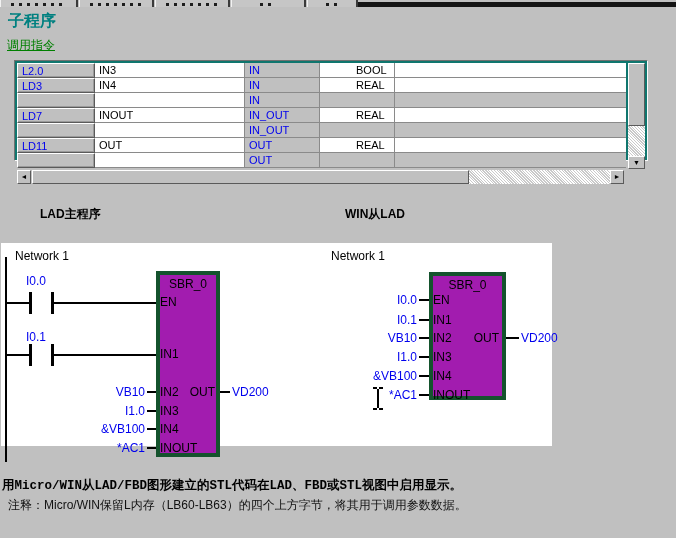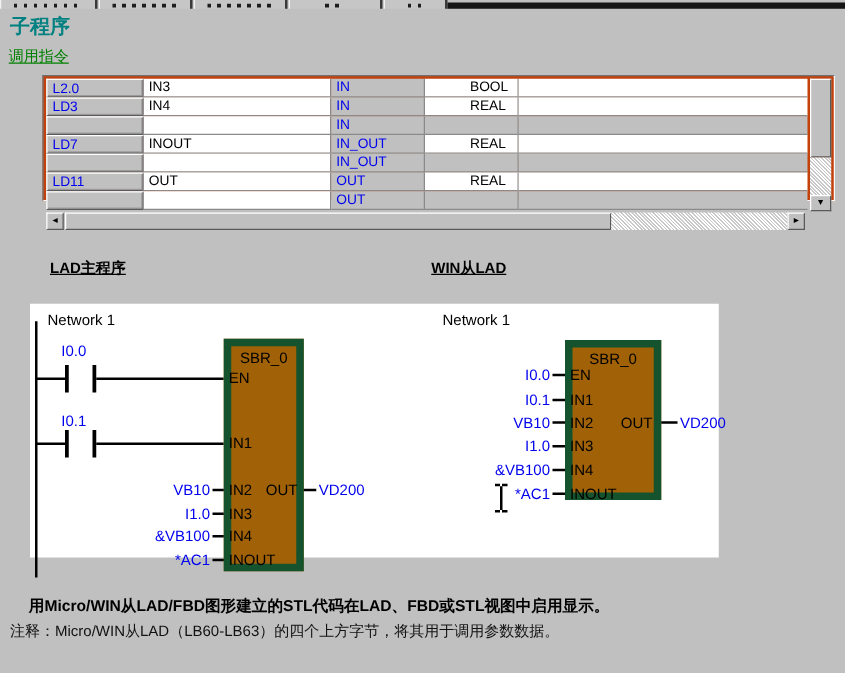--- a/index.html
+++ b/index.html
@@ -12,22 +12,22 @@
   .tbtn{position:absolute;top:0;height:7px;background:#c6c6c6;border-left:1px solid #f2f2f2;
         border-right:2px solid #3a3a3a;box-sizing:border-box;}
   .tbtn .frag{position:absolute;left:10px;right:10px;bottom:1px;height:3px;
         background:repeating-linear-gradient(90deg,#1d1d1d 0 3px,transparent 3px 8px);}
   .blackband{left:358px;top:2px;width:318px;height:5px;background:#151515;}
 
   .pgtitle{left:8px;top:11px;font-size:16px;font-weight:bold;color:#008080;}
   .pglink{left:7px;top:37px;font-size:12px;color:#008000;text-decoration:underline;cursor:pointer;}
 
   
-  .tbl{left:14px;top:60px;width:634px;height:101px;background:#c2410c;box-sizing:border-box;
-       border:1px solid #707070;border-right-color:#fafafa;border-bottom-color:#fafafa;margin-left:20px;}
+  .tbl{left:14px;top:60px;width:634px;height:101px;background:#0f766e;box-sizing:border-box;
+       border:1px solid #707070;border-right-color:#fafafa;border-bottom-color:#fafafa;}
   .rows{position:absolute;left:2px;top:2px;width:609px;}
   .vrow{display:flex;height:15px;}
   .cell{box-sizing:border-box;height:15px;font-size:11px;line-height:13px;white-space:nowrap;
         overflow:hidden;border-right:1px solid #8a8a8a;border-bottom:1px solid #8a8a8a;
         padding:1px 0 0 4px;background:#fff;color:#000;}
   .c-addr{width:78px;background:#c0c0c0;color:#0000ee;border:1px solid;
         border-color:#ffffff #5a5a5a #5a5a5a #ffffff;box-shadow:inset -1px -1px 0 #9a9a9a;}
   .c-name{width:150px;}
   .c-vtype{width:75px;background:#c0c0c0;color:#0000ee;}
   .c-dtype{width:75px;padding-left:36px;}
@@ -42,43 +42,43 @@
   .vsb{position:absolute;left:613px;top:2px;width:17px;height:106px;}
   .vsb .thumb{position:absolute;left:0;top:0;width:17px;height:63px;}
   .vsb .track{position:absolute;left:0;top:63px;width:17px;height:30px;}
   .vsb .dbtn{position:absolute;left:0;top:93px;width:17px;height:13px;}
   .hsb{position:absolute;left:2px;top:109px;width:609px;height:14px;}
   .hsb .lbtn{position:absolute;left:0;top:0;width:14px;height:14px;}
   .hsb .thumb{position:absolute;left:15px;top:0;width:437px;height:14px;}
   .hsb .track{position:absolute;left:452px;top:0;width:141px;height:14px;}
   .hsb .rbtn{position:absolute;left:593px;top:0;width:14px;height:14px;}
 
-  .seclabel{font-size:12px;font-weight:bold;color:#000;top:206px;text-decoration:underline;}
-
-  
-  .panel{left:24px;top:243px;width:551px;height:203px;background:#ffffff;}
+  .seclabel{font-size:12px;font-weight:bold;color:#000;top:206px;}
+
+  
+  .panel{left:1px;top:243px;width:551px;height:203px;background:#ffffff;}
   .net{position:absolute;font-size:12px;color:#000;}
-  .blk{position:absolute;border:6px solid #14532d;box-sizing:border-box;background:#a16207;}
+  .blk{position:absolute;border:4px solid #14532d;box-sizing:border-box;background:#a21caf;}
   .blktitle{text-align:center;font-size:12px;color:#000;margin-top:2px;}
   .port{position:absolute;font-size:12px;color:#000;}
   .opd{position:absolute;font-size:12px;color:#0000ee;text-align:right;white-space:nowrap;}
   .wire{position:absolute;background:#000;height:2px;}
   .bar{position:absolute;background:#000;width:3px;height:22px;}
   .rail{position:absolute;background:#000;width:2px;}
   .cop{position:absolute;font-size:12px;color:#0000ee;}
   .outlbl{position:absolute;font-size:12px;color:#000;text-align:right;}
 
   
   .ibeam{position:absolute;width:12px;height:23px;}
   .ibeam .stem{position:absolute;left:5px;top:2px;width:2px;height:19px;background:#000;}
   .ibeam .cap{position:absolute;left:1px;width:10px;height:2px;
       background:repeating-linear-gradient(90deg,#000 0 4px,transparent 4px 6px,#000 6px 10px);}
   .capt{top:0;} .capb{bottom:0;}
 
-  .foot1{left:23px;top:477px;font-size:12.5px;font-weight:bold;color:#000;}
+  .foot1{left:2px;top:477px;font-size:12.5px;font-weight:bold;color:#000;font-family:Liberation Mono, monospace;}
   .foot2{left:8px;top:497px;font-size:12px;color:#111;}
 </style>
 </head>
 <body>
 
 <div class="abs topstrip">
   <div class="tbtn" style="left:0;width:78px">
       <div class="frag"></div>
     </div>
   <div class="tbtn" style="left:79px;width:75px">
@@ -238,13 +238,13 @@
   <div class="cop" style="left:520px;top:88px">VD200</div>
 
   <div class="ibeam" style="left:371px;top:144px">
     <div class="cap capt"></div>
       <div class="stem"></div>
       <div class="cap capb"></div>
   </div>
 </div>
 
 <div class="abs foot1">用Micro/WIN从LAD/FBD图形建立的STL代码在LAD、FBD或STL视图中启用显示。</div>
-<div class="abs foot2">注释：Micro/WIN从LAD（LB60-LB63）的四个上方字节，将其用于调用参数数据。</div>
+<div class="abs foot2">注释：Micro/WIN保留L内存（LB60-LB63）的四个上方字节，将其用于调用参数数据。</div>
 
 </body></html>

